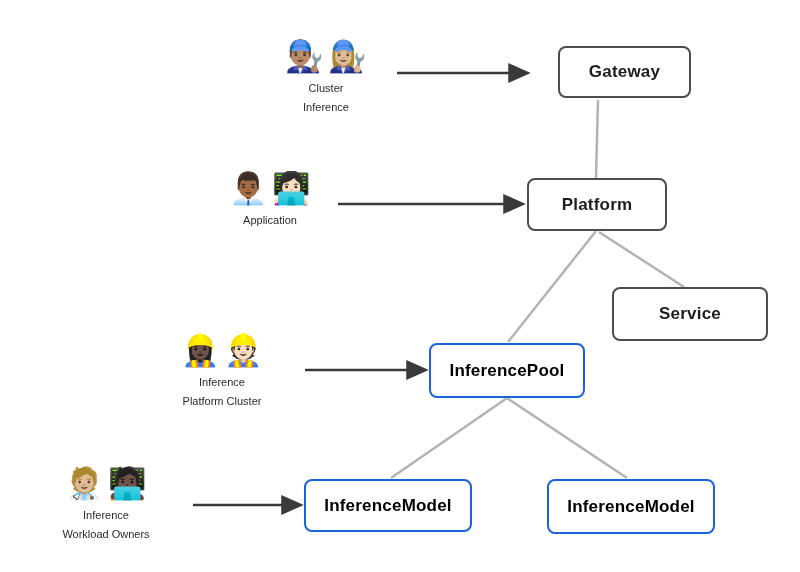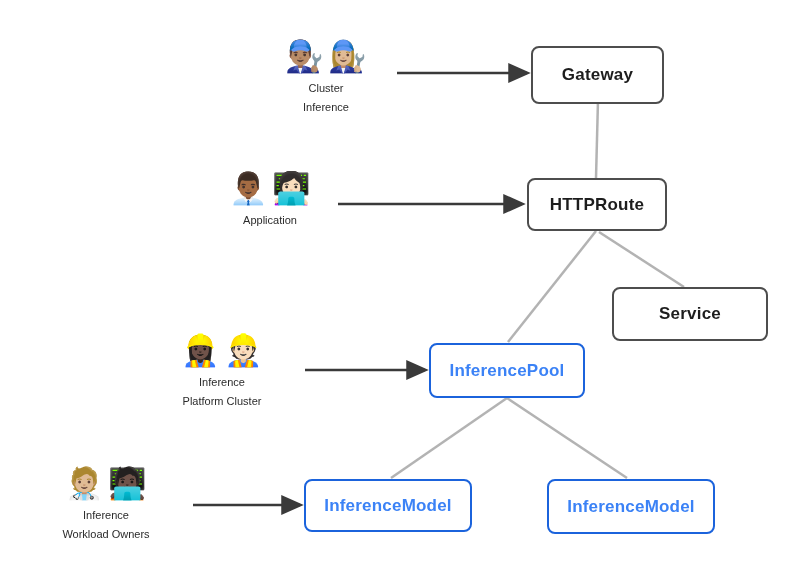--- a/index.html
+++ b/index.html
@@ -32,21 +32,21 @@
     font-weight: bold;
     font-size: 17px;
     letter-spacing: 0.2px;
   }
   .node.dark {
     border: 2px solid #4d4d4d;
     color: #1d1d1d;
   }
   .node.blue {
     border: 2px solid #1b63dc;
-    color: #3b82f6;
+    color: #000000;
   }
   .persona {
     position: absolute;
     width: 220px;
     transform: translateX(-50%);
     text-align: center;
   }
   .persona .emojis {
     font-size: 31px;
     line-height: 40px;
@@ -81,26 +81,26 @@
     <line x1="599" y1="232" x2="684" y2="287" stroke="#b3b3b3" stroke-width="2.5"></line>
     <line x1="507" y1="398" x2="391" y2="478" stroke="#b3b3b3" stroke-width="2.5"></line>
     <line x1="507" y1="398" x2="627" y2="478" stroke="#b3b3b3" stroke-width="2.5"></line>
 
     <line x1="397" y1="73" x2="527" y2="73" stroke="#3a3a3a" stroke-width="2.5" marker-end="url(#arrowhead)"></line>
     <line x1="338" y1="204" x2="522" y2="204" stroke="#3a3a3a" stroke-width="2.5" marker-end="url(#arrowhead)"></line>
     <line x1="305" y1="370" x2="425" y2="370" stroke="#3a3a3a" stroke-width="2.5" marker-end="url(#arrowhead)"></line>
     <line x1="193" y1="505" x2="300" y2="505" stroke="#3a3a3a" stroke-width="2.5" marker-end="url(#arrowhead)"></line>
   </svg>
 
-  <div class="node dark" style="left:531px; top:46px;  width:133px; height:58px;">
+  <div class="node dark" style="left:558px; top:46px;  width:133px; height:52px;">
     <span>Gateway</span>
   </div>
 
   <div class="node dark" style="left:527px; top:178px; width:140px; height:53px;">
-    <span>HTTPRoute</span>
+    <span>Platform</span>
   </div>
 
   <div class="node dark" style="left:612px; top:287px; width:156px; height:54px;">
     <span>Service</span>
   </div>
 
   <div class="node blue" style="left:429px; top:343px; width:156px; height:55px;">
     <span>InferencePool</span>
   </div>
 

